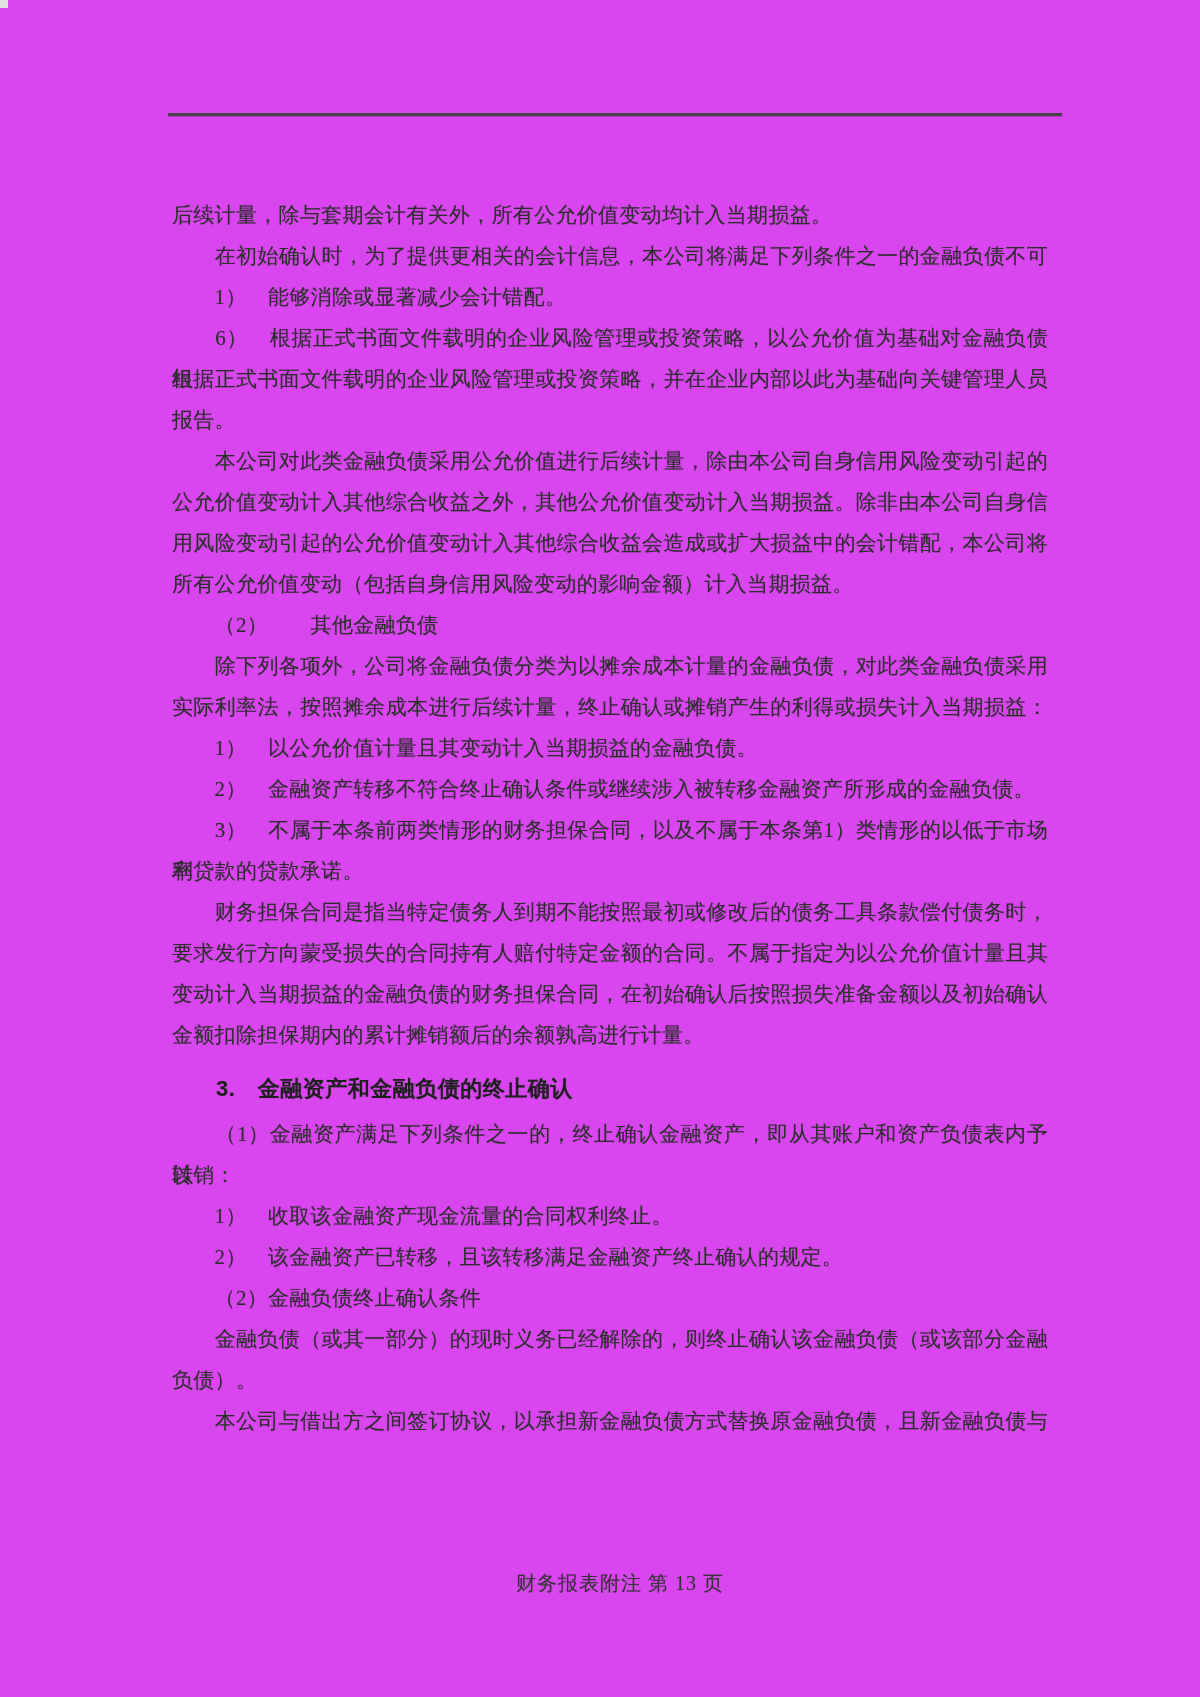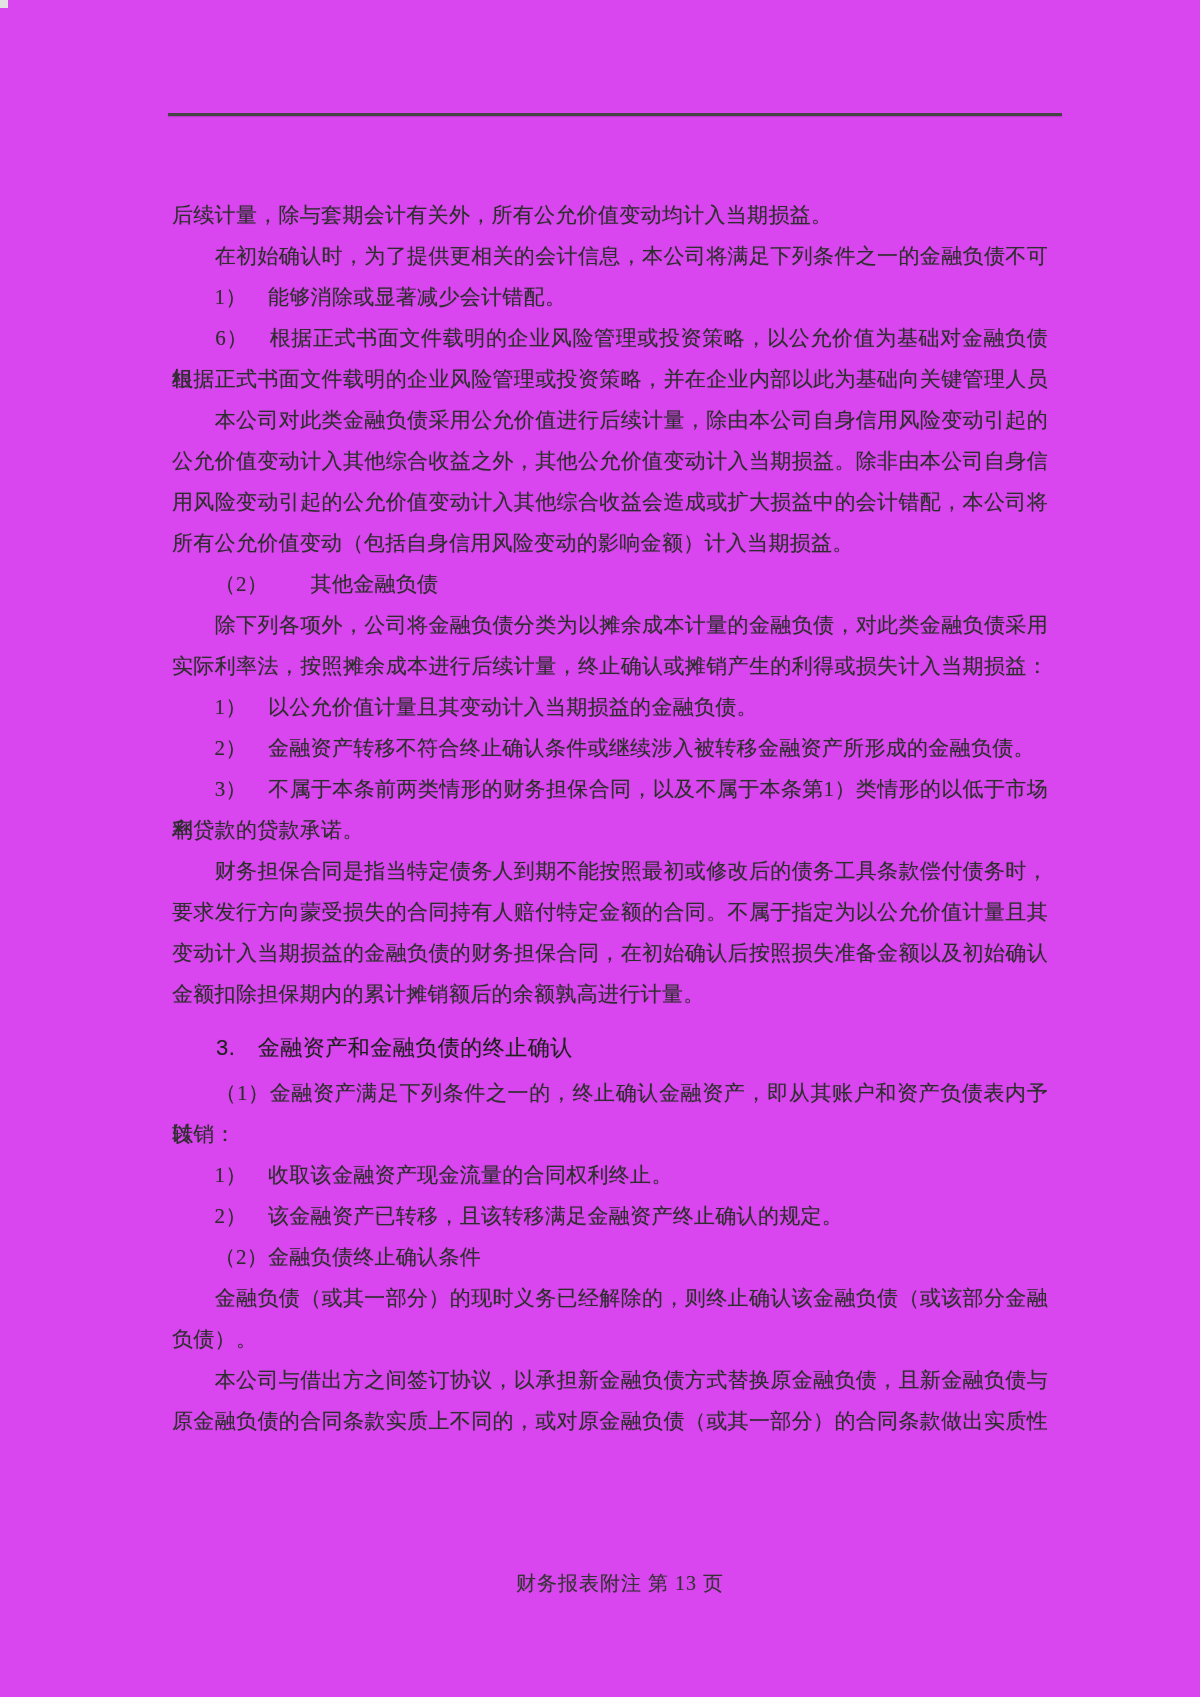--- a/index.html
+++ b/index.html
@@ -42,21 +42,21 @@
     white-space: pre;
   }
   .line.just {
     white-space: normal;
     text-align: justify;
     text-align-last: justify;
     text-justify: inter-character;
   }
   .line.heading {
     font-family: "Liberation Sans", "DejaVu Sans", sans-serif;
-    font-weight: 400;
+    font-weight: 700;
     font-size: 22px;
     padding-left: 44px;
     margin-top: 12px;
     margin-bottom: 5px;
     color: #1f1f1f;
     letter-spacing: 0.5px;
   }
   .footer {
     position: absolute;
     left: 40px;
@@ -75,20 +75,21 @@
 <div class="page">
   <div class="scan-artifact"></div>
   <div class="header-rule"></div>
 
   <div class="content">
     <div class="line">后续计量，除与套期会计有关外，所有公允价值变动均计入当期损益。</div>
     <div class="line just">　　在初始确认时，为了提供更相关的会计信息，本公司将满足下列条件之一的金融负债不可</div>
     <div class="line">　　1）　能够消除或显著减少会计错配。</div>
     <div class="line just">　　6）　根据正式书面文件载明的企业风险管理或投资策略，以公允价值为基础对金融负债组</div>
     <div class="line just">根据正式书面文件载明的企业风险管理或投资策略，并在企业内部以此为基础向关键管理人员</div>
+    <div class="line">报告。</div>
     <div class="line just">　　本公司对此类金融负债采用公允价值进行后续计量，除由本公司自身信用风险变动引起的</div>
     <div class="line just">公允价值变动计入其他综合收益之外，其他公允价值变动计入当期损益。除非由本公司自身信</div>
     <div class="line just">用风险变动引起的公允价值变动计入其他综合收益会造成或扩大损益中的会计错配，本公司将</div>
     <div class="line">所有公允价值变动（包括自身信用风险变动的影响金额）计入当期损益。</div>
     <div class="line">　　（2）　　其他金融负债</div>
     <div class="line just">　　除下列各项外，公司将金融负债分类为以摊余成本计量的金融负债，对此类金融负债采用</div>
     <div class="line just">实际利率法，按照摊余成本进行后续计量，终止确认或摊销产生的利得或损失计入当期损益：</div>
     <div class="line">　　1）　以公允价值计量且其变动计入当期损益的金融负债。</div>
     <div class="line">　　2）　金融资产转移不符合终止确认条件或继续涉入被转移金融资产所形成的金融负债。</div>
     <div class="line just">　　3）　不属于本条前两类情形的财务担保合同，以及不属于本条第1）类情形的以低于市场利</div>
@@ -99,17 +100,16 @@
     <div class="line">金额扣除担保期内的累计摊销额后的余额孰高进行计量。</div>
     <div class="line heading">3.　金融资产和金融负债的终止确认</div>
     <div class="line just">　　（1）金融资产满足下列条件之一的，终止确认金融资产，即从其账户和资产负债表内予以</div>
     <div class="line">转销：</div>
     <div class="line">　　1）　收取该金融资产现金流量的合同权利终止。</div>
     <div class="line">　　2）　该金融资产已转移，且该转移满足金融资产终止确认的规定。</div>
     <div class="line">　　（2）金融负债终止确认条件</div>
     <div class="line just">　　金融负债（或其一部分）的现时义务已经解除的，则终止确认该金融负债（或该部分金融</div>
     <div class="line">负债）。</div>
     <div class="line just">　　本公司与借出方之间签订协议，以承担新金融负债方式替换原金融负债，且新金融负债与</div>
-    <div class="line just">原金融负债的合同条款实质上不同的，或对原金融负债（或其一部分）的合同条款做出实质性</div>
   </div>
 
   <div class="footer">财务报表附注 第 13 页</div>
 </div>
 
 </body></html>

